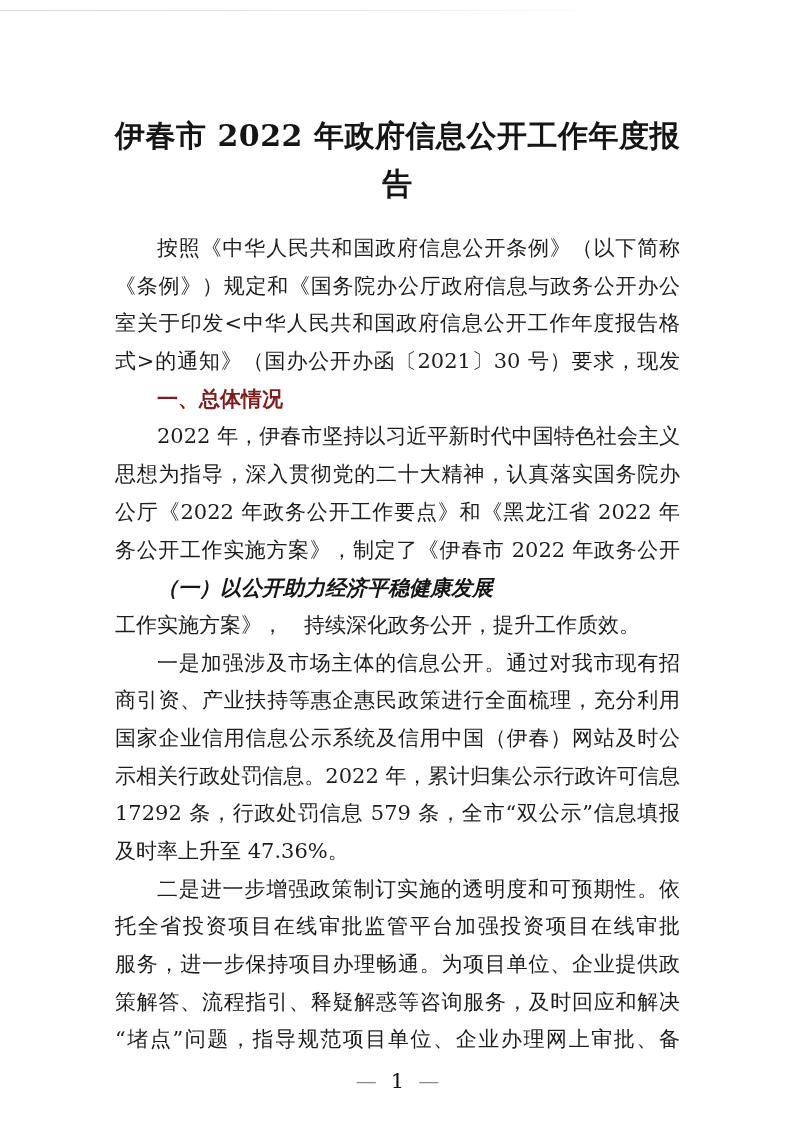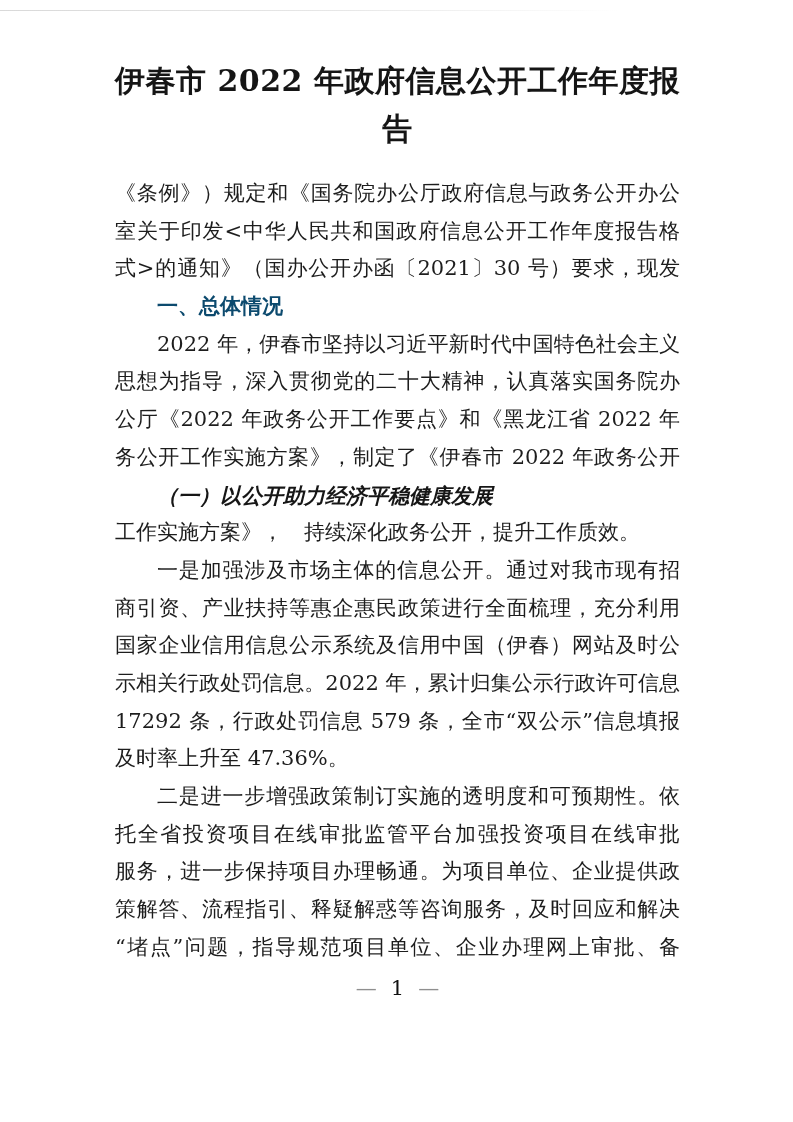--- a/index.html
+++ b/index.html
@@ -6,21 +6,21 @@
     margin: 0;
     padding: 0;
     background: #ffffff;
   }
   .page {
     position: relative;
     width: 793px;
     height: 1113px;
     box-sizing: border-box;
     background: #ffffff;
-    padding: 57px 113px 0 115px;
+    padding: 112px 113px 0 115px;
     font-family: "DejaVu Serif", "Liberation Serif", serif;
     color: #1d1d1d;
     overflow: hidden;
   }
   .edge-line {
     position: absolute;
     top: 10px;
     left: 0;
     width: 78%;
     height: 1px;
@@ -45,21 +45,21 @@
   .line.j {
     text-align: justify;
     text-align-last: justify;
   }
   .line.indent {
     text-indent: 2em;
   }
   .line.h1 {
     font-family: "DejaVu Sans", "Liberation Sans", sans-serif;
     font-weight: bold;
-    color: #0c4a6e;
+    color: #7f1d1d;
   }
   .line.h2 {
     font-weight: bold;
     font-style: italic;
     color: #161616;
   }
   .footer {
     margin-top: 7px;
     text-align: center;
     font-size: 21px;
@@ -77,20 +77,21 @@
 </style>
 </head>
 <body>
 
 <div class="page">
   <div class="edge-line"></div>
 
   <h1 class="doc-title">伊春市 2022 年政府信息公开工作年度报告</h1>
 
   <div>
+      <div class="line j indent">按照《中华人民共和国政府信息公开条例》（以下简称</div>
       <div class="line j">《条例》）规定和《国务院办公厅政府信息与政务公开办公</div>
       <div class="line j">室关于印发&lt;中华人民共和国政府信息公开工作年度报告格</div>
       <div class="line j">式&gt;的通知》（国办公开办函〔2021〕30 号）要求，现发布</div>
       <div class="line indent h1">一、总体情况</div>
       <div class="line j indent">2022 年，伊春市坚持以习近平新时代中国特色社会主义</div>
       <div class="line j">思想为指导，深入贯彻党的二十大精神，认真落实国务院办</div>
       <div class="line j">公厅《2022 年政务公开工作要点》和《黑龙江省 2022 年政</div>
       <div class="line j">务公开工作实施方案》，制定了《伊春市 2022 年政务公开</div>
       <div class="line indent h2">（一）以公开助力经济平稳健康发展</div>
       <div class="line">工作实施方案》，　持续深化政务公开，提升工作质效。</div>

